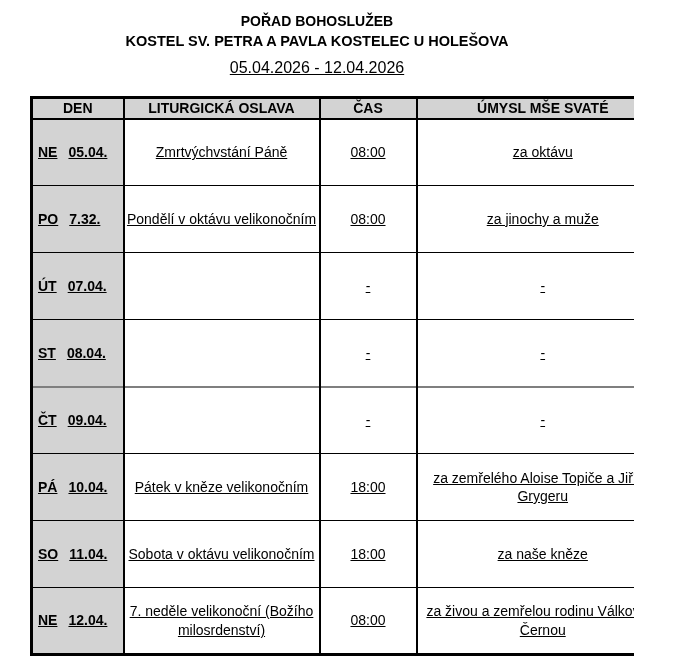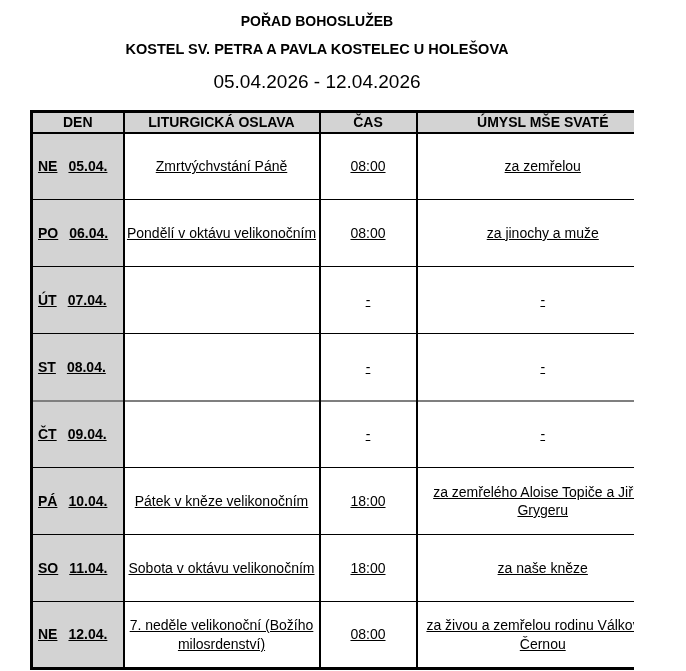--- a/index.html
+++ b/index.html
@@ -11,22 +11,22 @@
     background: #ffffff;
     color: #000000;
     font-family: "Liberation Sans", sans-serif;
     -webkit-font-smoothing: antialiased;
   }
   .page { width: 634px; height: 671px; overflow: hidden; }
 
   
   .titles { text-align: center; padding-top: 11px; }
   .title    { margin: 0; font-size: 14px;   font-weight: bold; line-height: 20px; }
-  .subtitle { margin: 8px; font-size: 14.5px; font-weight: bold; line-height: 20px; }
-  .range    { margin: 12px; font-size: 19px; font-weight: normal; line-height: 21px; }
+  .subtitle { margin: 0; font-size: 14.5px; font-weight: bold; line-height: 20px; }
+  .range    { margin: 6px; font-size: 16px; font-weight: normal; line-height: 21px; text-decoration: underline; }
 
   
   table.schedule {
     border-collapse: collapse;
     table-layout: fixed;
     width: 638px;
     margin: 18px 0 4px 30px;
     border: 3px solid var(--border, #000);
   }
   col.c-den    { width: 92px; }
@@ -93,25 +93,25 @@
         <th>ÚMYSL MŠE SVATÉ</th>
       </tr>
     </thead>
     <tbody>
       <tr>
         <td class="day">
           <span class="dow">NE</span><span class="ddate">05.04.</span>
         </td>
         <td class="celeb">Zmrtvýchvstání Páně</td>
         <td class="time">08:00</td>
-        <td class="intent">za zemřelou</td>
+        <td class="intent">za oktávu</td>
       </tr>
       <tr>
         <td class="day">
-          <span class="dow">PO</span><span class="ddate">06.04.</span>
+          <span class="dow">PO</span><span class="ddate">7.32.</span>
         </td>
         <td class="celeb">Pondělí v oktávu velikonočním</td>
         <td class="time">08:00</td>
         <td class="intent">za jinochy a muže</td>
       </tr>
       <tr>
         <td class="day">
           <span class="dow">ÚT</span><span class="ddate">07.04.</span>
         </td>
         <td class="celeb"></td>

